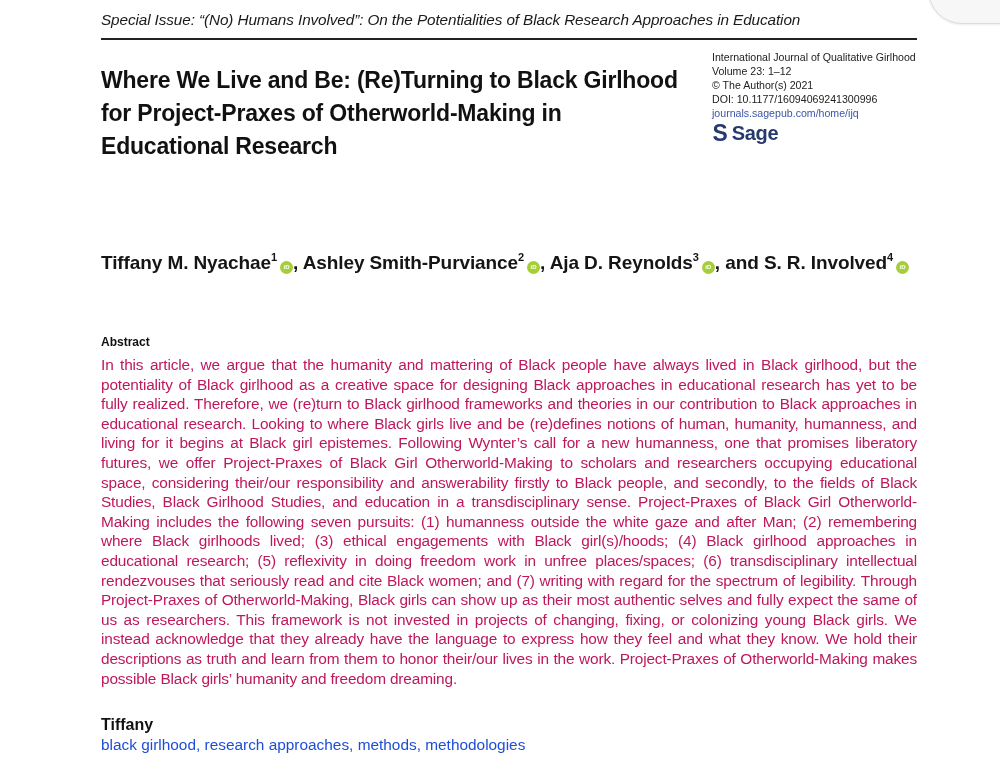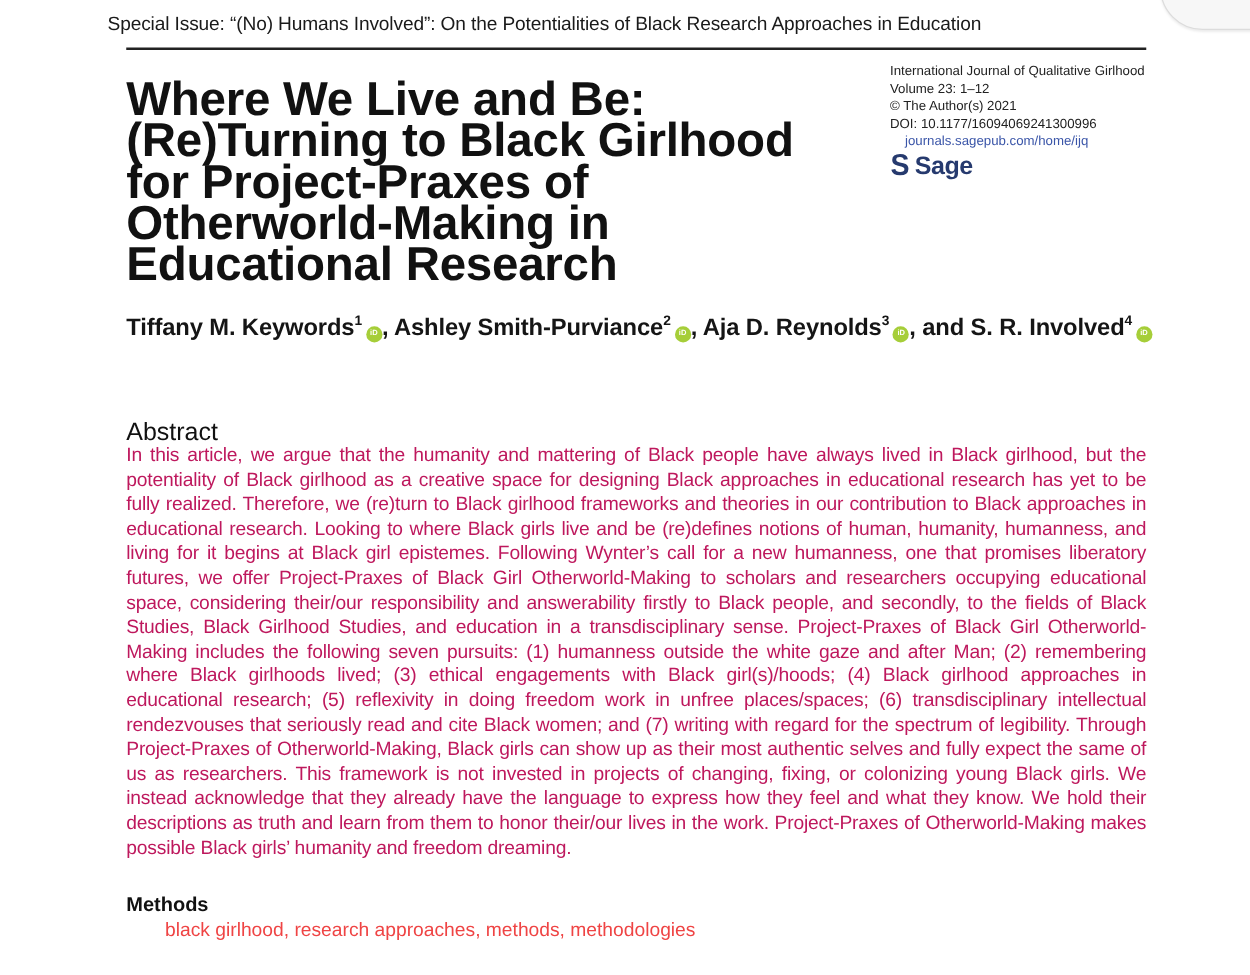--- a/index.html
+++ b/index.html
@@ -21,22 +21,23 @@
       right: -40px;
       width: 110px;
       height: 62px;
       border: 1px solid #dcdcdc;
       border-radius: 0 0 0 34px;
       background: #f7f7f7;
       box-shadow: 0 1px 2px rgba(0,0,0,0.08);
     }
     .special-issue {
       position: absolute;
-      left: 86px;
+      left: 101px;
       top: 11px;
+      font-style: italic;
       font-size: 15.3px;
       color: #1a1a1a;
       letter-spacing: -0.1px;
       white-space: nowrap;
     }
     .top-rule {
       position: absolute;
       left: 101px;
       top: 38px;
       width: 816px;
@@ -45,21 +46,21 @@
     }
     .journal-meta {
       position: absolute;
       left: 712px;
       top: 50px;
       font-size: 10.6px;
       line-height: 14px;
       color: #222;
       white-space: nowrap;
     }
-    .journal-meta .link { color: #3a55a8; margin-left: 12px; }
+    .journal-meta .link { color: #3a55a8; }
     .sage-logo {
       position: absolute;
       left: 712px;
       top: 121px;
       display: flex;
       align-items: center;
       color: #263a6e;
       font-weight: bold;
       font-size: 20px;
       letter-spacing: -0.3px;
@@ -70,21 +71,21 @@
       margin-right: 4px;
       transform: scaleX(0.95);
       line-height: 1;
     }
     .title {
       position: absolute;
       left: 101px;
       top: 64px;
       width: 580px;
       font-weight: bold;
-      font-size: 38px;
+      font-size: 23px;
       line-height: 33px;
       color: #111;
       letter-spacing: -0.2px;
       margin: 0;
     }
     .authors {
       position: absolute;
       left: 101px;
       top: 252px;
       font-weight: bold;
@@ -110,22 +111,22 @@
       text-align: center;
       vertical-align: 0px;
       margin-left: 3px;
       font-weight: bold;
       letter-spacing: 0;
     }
     .abstract-heading {
       position: absolute;
       left: 101px;
       top: 335px;
-      font-weight: normal;
-      font-size: 20px;
+      font-weight: bold;
+      font-size: 12px;
       color: #111;
     }
     .abstract-body {
       position: absolute;
       left: 101px;
       top: 355px;
       width: 816px;
       font-size: 15.4px;
       line-height: 19.6px;
       text-align: justify;
@@ -139,22 +140,21 @@
       top: 716px;
       font-weight: bold;
       font-size: 16px;
       color: #111;
     }
     .keywords-body {
       position: absolute;
       left: 101px;
       top: 736px;
       font-size: 15.4px;
-      color: #ef4444;
-      margin-left: 31px;
+      color: #1d4ed8;
     }
   </style>
 </head>
 <body>
 
 <div class="corner-shape"></div>
 
 <div class="special-issue">Special Issue: “(No) Humans Involved”: On the Potentialities of Black Research Approaches in Education</div>
 <div class="top-rule"></div>
 
@@ -167,20 +167,20 @@
 </div>
 
 <div class="sage-logo">
   <span class="s-mark">S</span>
   <span>Sage</span>
 </div>
 
 <h1 class="title">Where We Live and Be: (Re)Turning to Black Girlhood for Project-Praxes of Otherworld-Making in Educational Research</h1>
 
 <div class="authors">
-  <span><span>Tiffany M. Keywords</span><sup>1</sup><span class="orcid">iD</span></span><span>, </span><span><span>Ashley Smith-Purviance</span><sup>2</sup><span class="orcid">iD</span></span><span>, </span><span><span>Aja D. Reynolds</span><sup>3</sup><span class="orcid">iD</span></span><span>, and </span><span><span>S. R. Involved</span><sup>4</sup><span class="orcid">iD</span></span>
+  <span><span>Tiffany M. Nyachae</span><sup>1</sup><span class="orcid">iD</span></span><span>, </span><span><span>Ashley Smith-Purviance</span><sup>2</sup><span class="orcid">iD</span></span><span>, </span><span><span>Aja D. Reynolds</span><sup>3</sup><span class="orcid">iD</span></span><span>, and </span><span><span>S. R. Involved</span><sup>4</sup><span class="orcid">iD</span></span>
 </div>
 
 <div class="abstract-heading">Abstract</div>
 <p class="abstract-body">In this article, we argue that the humanity and mattering of Black people have always lived in Black girlhood, but the potentiality of Black girlhood as a creative space for designing Black approaches in educational research has yet to be fully realized. Therefore, we (re)turn to Black girlhood frameworks and theories in our contribution to Black approaches in educational research. Looking to where Black girls live and be (re)defines notions of human, humanity, humanness, and living for it begins at Black girl epistemes. Following Wynter’s call for a new humanness, one that promises liberatory futures, we offer Project-Praxes of Black Girl Otherworld-Making to scholars and researchers occupying educational space, considering their/our responsibility and answerability firstly to Black people, and secondly, to the fields of Black Studies, Black Girlhood Studies, and education in a transdisciplinary sense. Project-Praxes of Black Girl Otherworld-Making includes the following seven pursuits: (1) humanness outside the white gaze and after Man; (2) remembering where Black girlhoods lived; (3) ethical engagements with Black girl(s)/hoods; (4) Black girlhood approaches in educational research; (5) reflexivity in doing freedom work in unfree places/spaces; (6) transdisciplinary intellectual rendezvouses that seriously read and cite Black women; and (7) writing with regard for the spectrum of legibility. Through Project-Praxes of Otherworld-Making, Black girls can show up as their most authentic selves and fully expect the same of us as researchers. This framework is not invested in projects of changing, fixing, or colonizing young Black girls. We instead acknowledge that they already have the language to express how they feel and what they know. We hold their descriptions as truth and learn from them to honor their/our lives in the work. Project-Praxes of Otherworld-Making makes possible Black girls’ hu­manity and freedom dreaming.</p>
 
-<div class="keywords-heading">Methods</div>
+<div class="keywords-heading">Tiffany</div>
 <div class="keywords-body">black girlhood, research approaches, methods, methodologies</div>
 
 </body></html>

